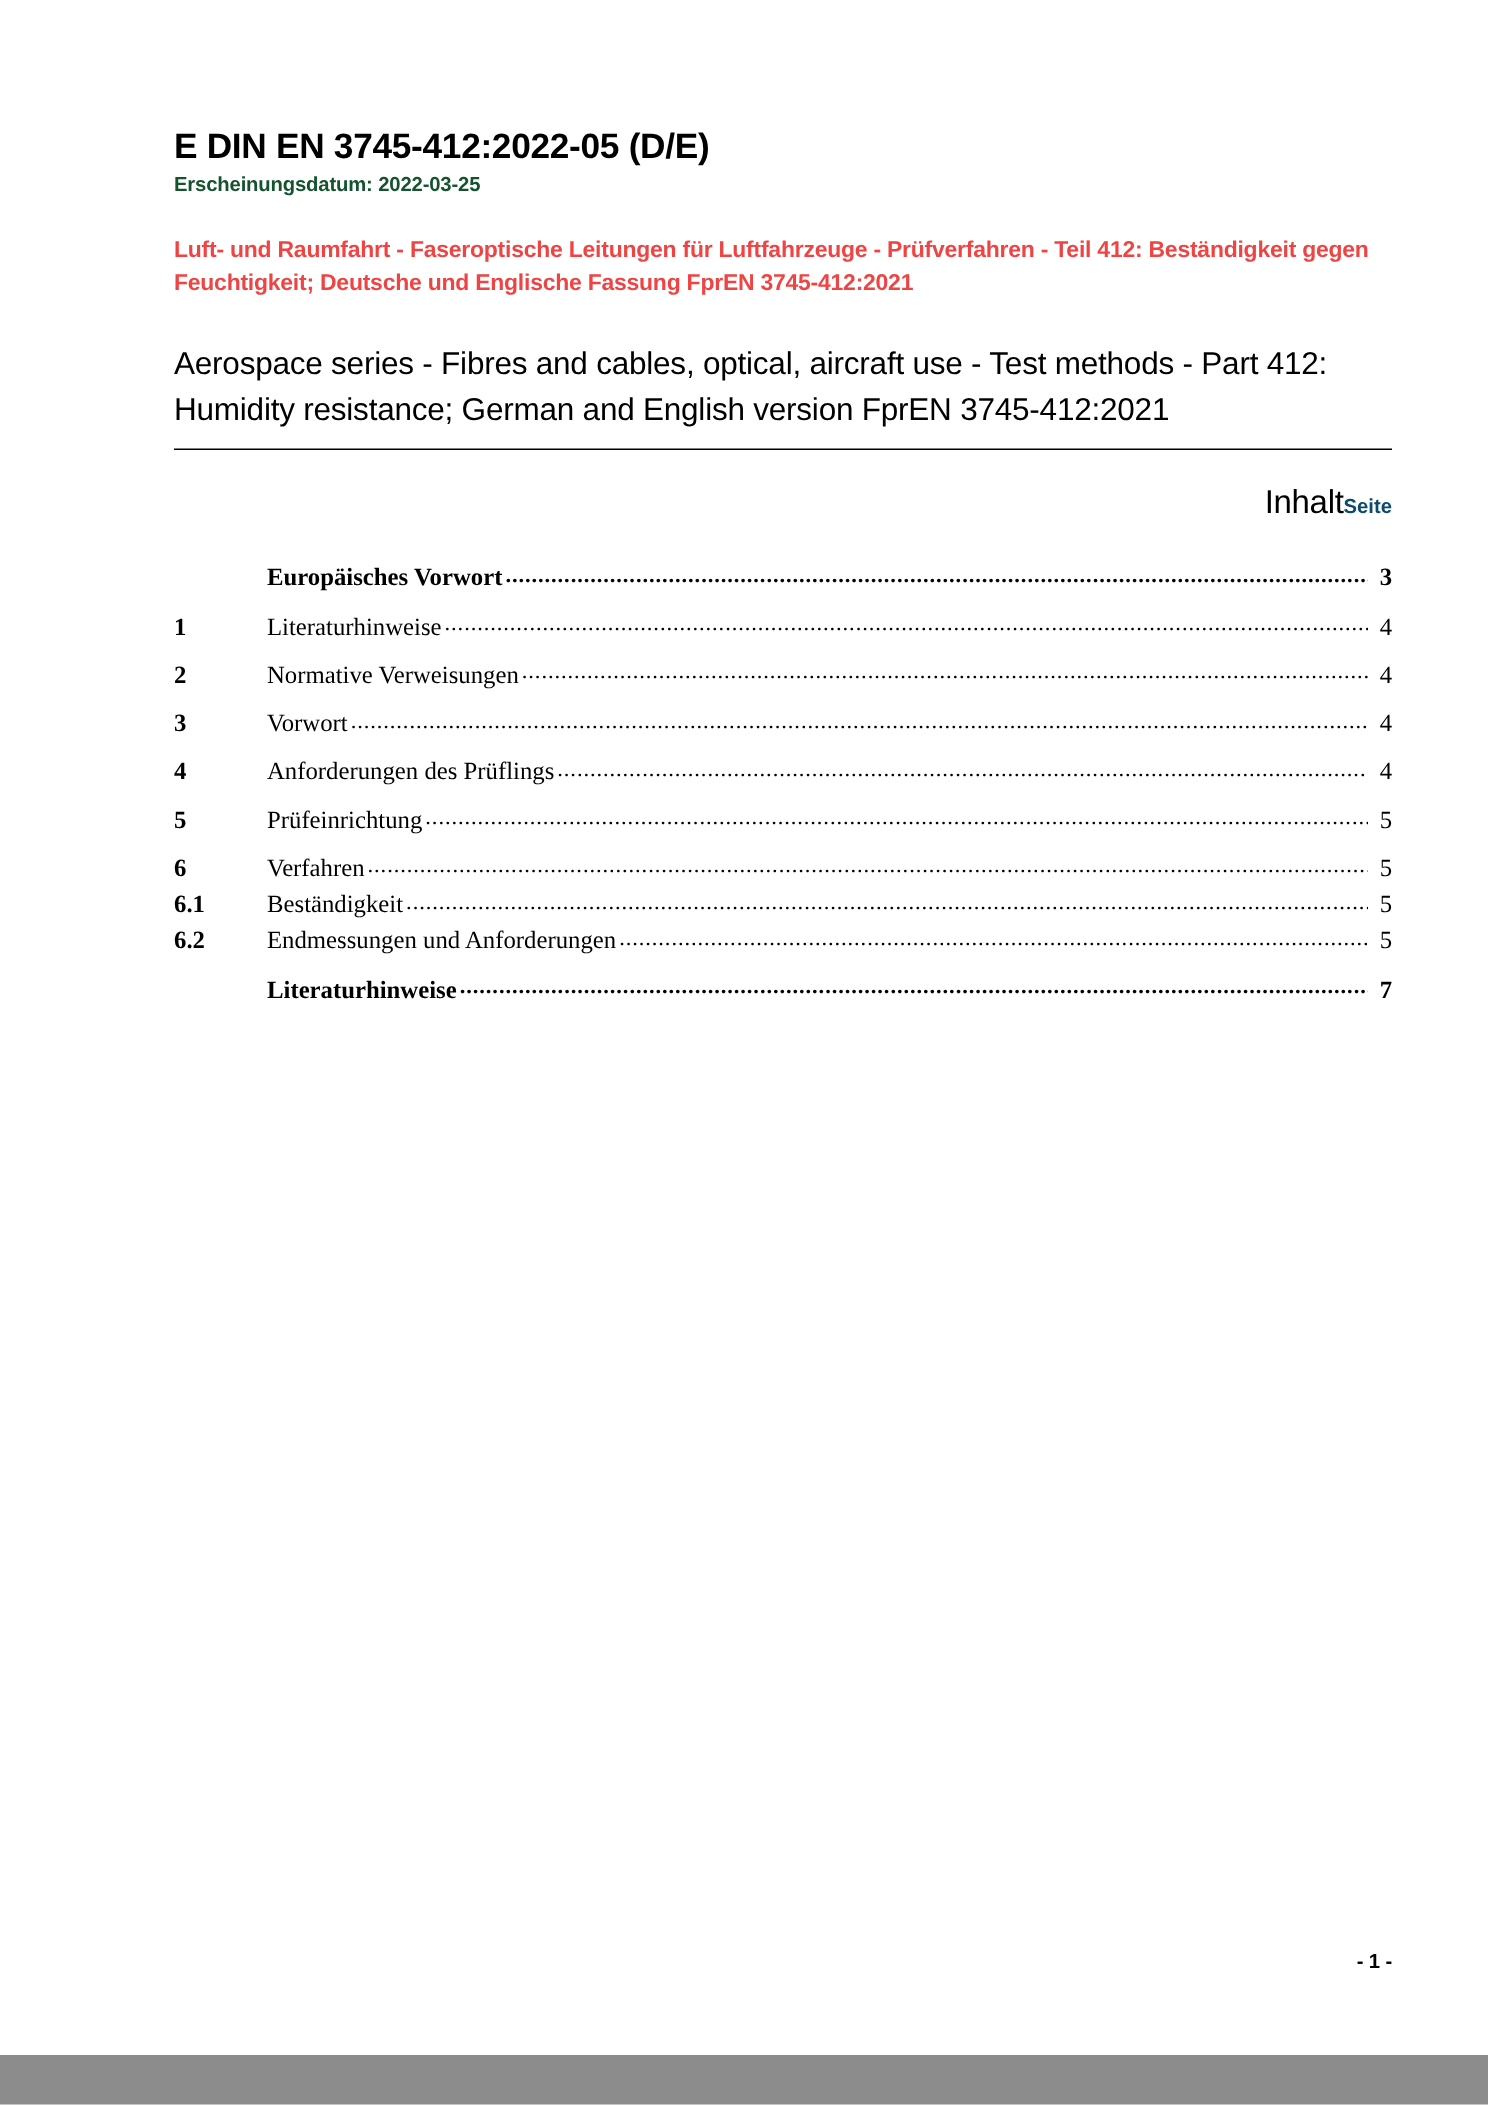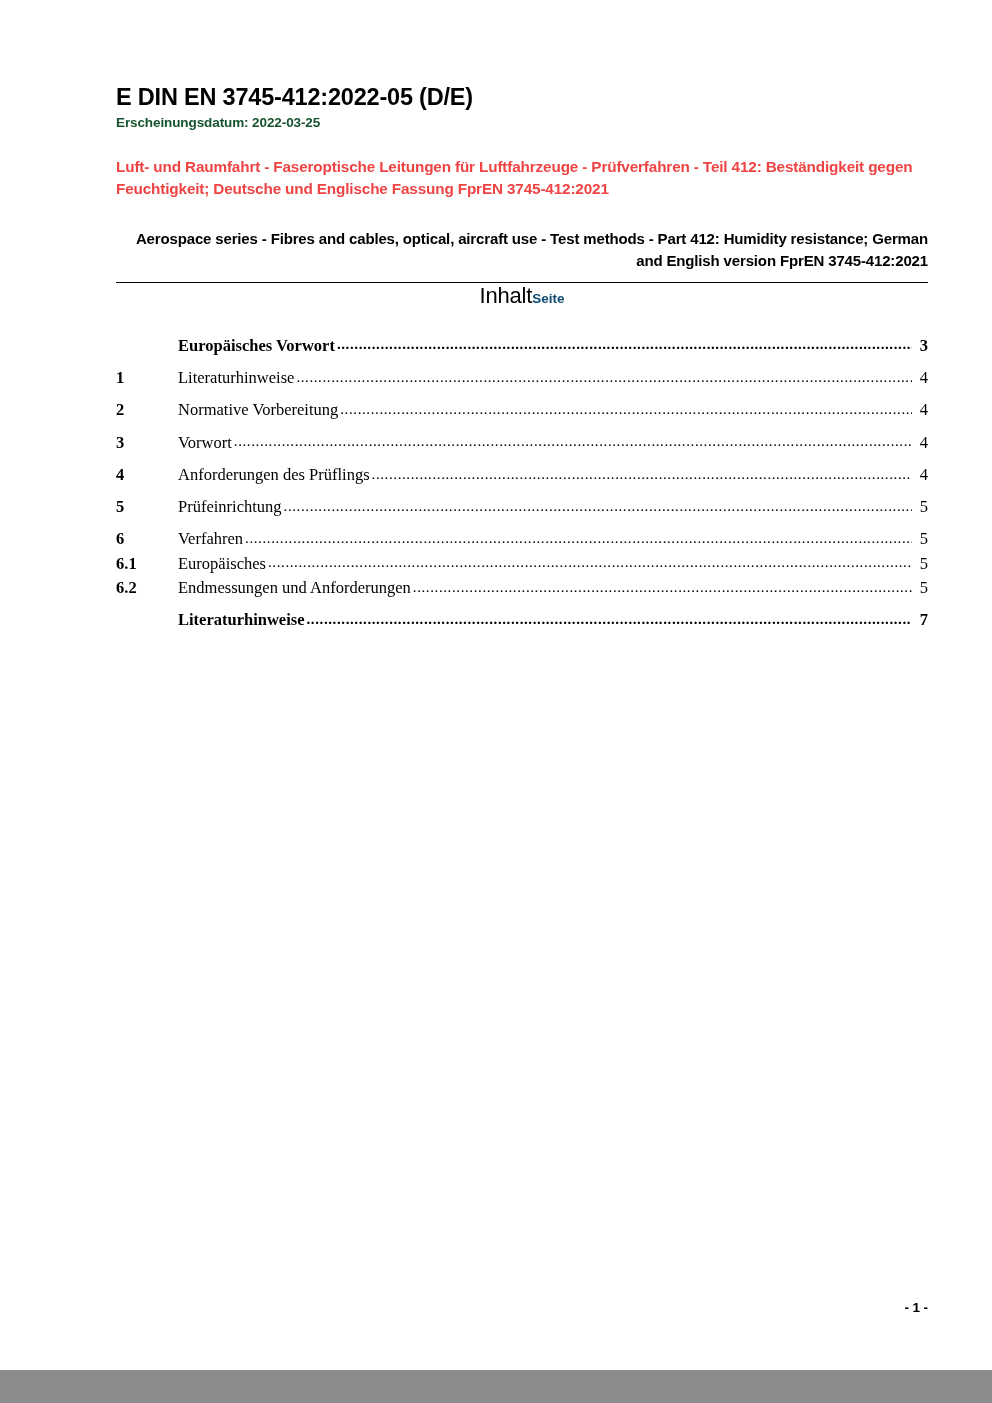--- a/index.html
+++ b/index.html
@@ -43,39 +43,39 @@
   }
   .title-de {
     font-size: 15.3px;
     font-weight: bold;
     color: #ef4444;
     line-height: 1.45;
     margin: 0 0 28px 0;
     letter-spacing: -0.15px;
   }
   .title-en {
-    font-size: 15px;
-    font-weight: bold;
+    font-size: 21px;
+    font-weight: normal;
     color: #000;
     line-height: 1.45;
     margin: 0 0 10px 0;
     letter-spacing: -0.15px;
-    text-align: right;
   }
   .rule {
     border: 0;
     border-top: 1px solid #000;
     margin: 0;
     height: 0;
   }
 
   .toc-head {
     display: flex;
     align-items: baseline;
-    justify-content: center;
+    justify-content: flex-end;
+    margin-top: 22px;
     margin-bottom: 26px;
   }
   .toc-head .inhalt {
     font-size: 22px;
     font-weight: normal;
     color: #000;
     letter-spacing: -0.2px;
   }
   .toc-head .seite {
     font-size: 13.5px;
@@ -162,21 +162,21 @@
         <div class="gap-sm"></div>
         <div class="toc-row">
           <span class="num">1</span>
           <span class="label">Literaturhinweise</span>
           <span class="dots">............................................................................................................................................................................................................................</span>
           <span class="page-no">4</span>
         </div>
         <div class="gap-sm"></div>
         <div class="toc-row">
           <span class="num">2</span>
-          <span class="label">Normative Vorbereitung</span>
+          <span class="label">Normative Verweisungen</span>
           <span class="dots">............................................................................................................................................................................................................................</span>
           <span class="page-no">4</span>
         </div>
         <div class="gap-sm"></div>
         <div class="toc-row">
           <span class="num">3</span>
           <span class="label">Vorwort</span>
           <span class="dots">............................................................................................................................................................................................................................</span>
           <span class="page-no">4</span>
         </div>
@@ -197,21 +197,21 @@
         <div class="gap-sm"></div>
         <div class="toc-row">
           <span class="num">6</span>
           <span class="label">Verfahren</span>
           <span class="dots">............................................................................................................................................................................................................................</span>
           <span class="page-no">5</span>
         </div>
         <div class="gap-xs"></div>
         <div class="toc-row">
           <span class="num">6.1</span>
-          <span class="label">Europäisches</span>
+          <span class="label">Beständigkeit</span>
           <span class="dots">............................................................................................................................................................................................................................</span>
           <span class="page-no">5</span>
         </div>
         <div class="gap-xs"></div>
         <div class="toc-row">
           <span class="num">6.2</span>
           <span class="label">Endmessungen und Anforderungen</span>
           <span class="dots">............................................................................................................................................................................................................................</span>
           <span class="page-no">5</span>
         </div>

